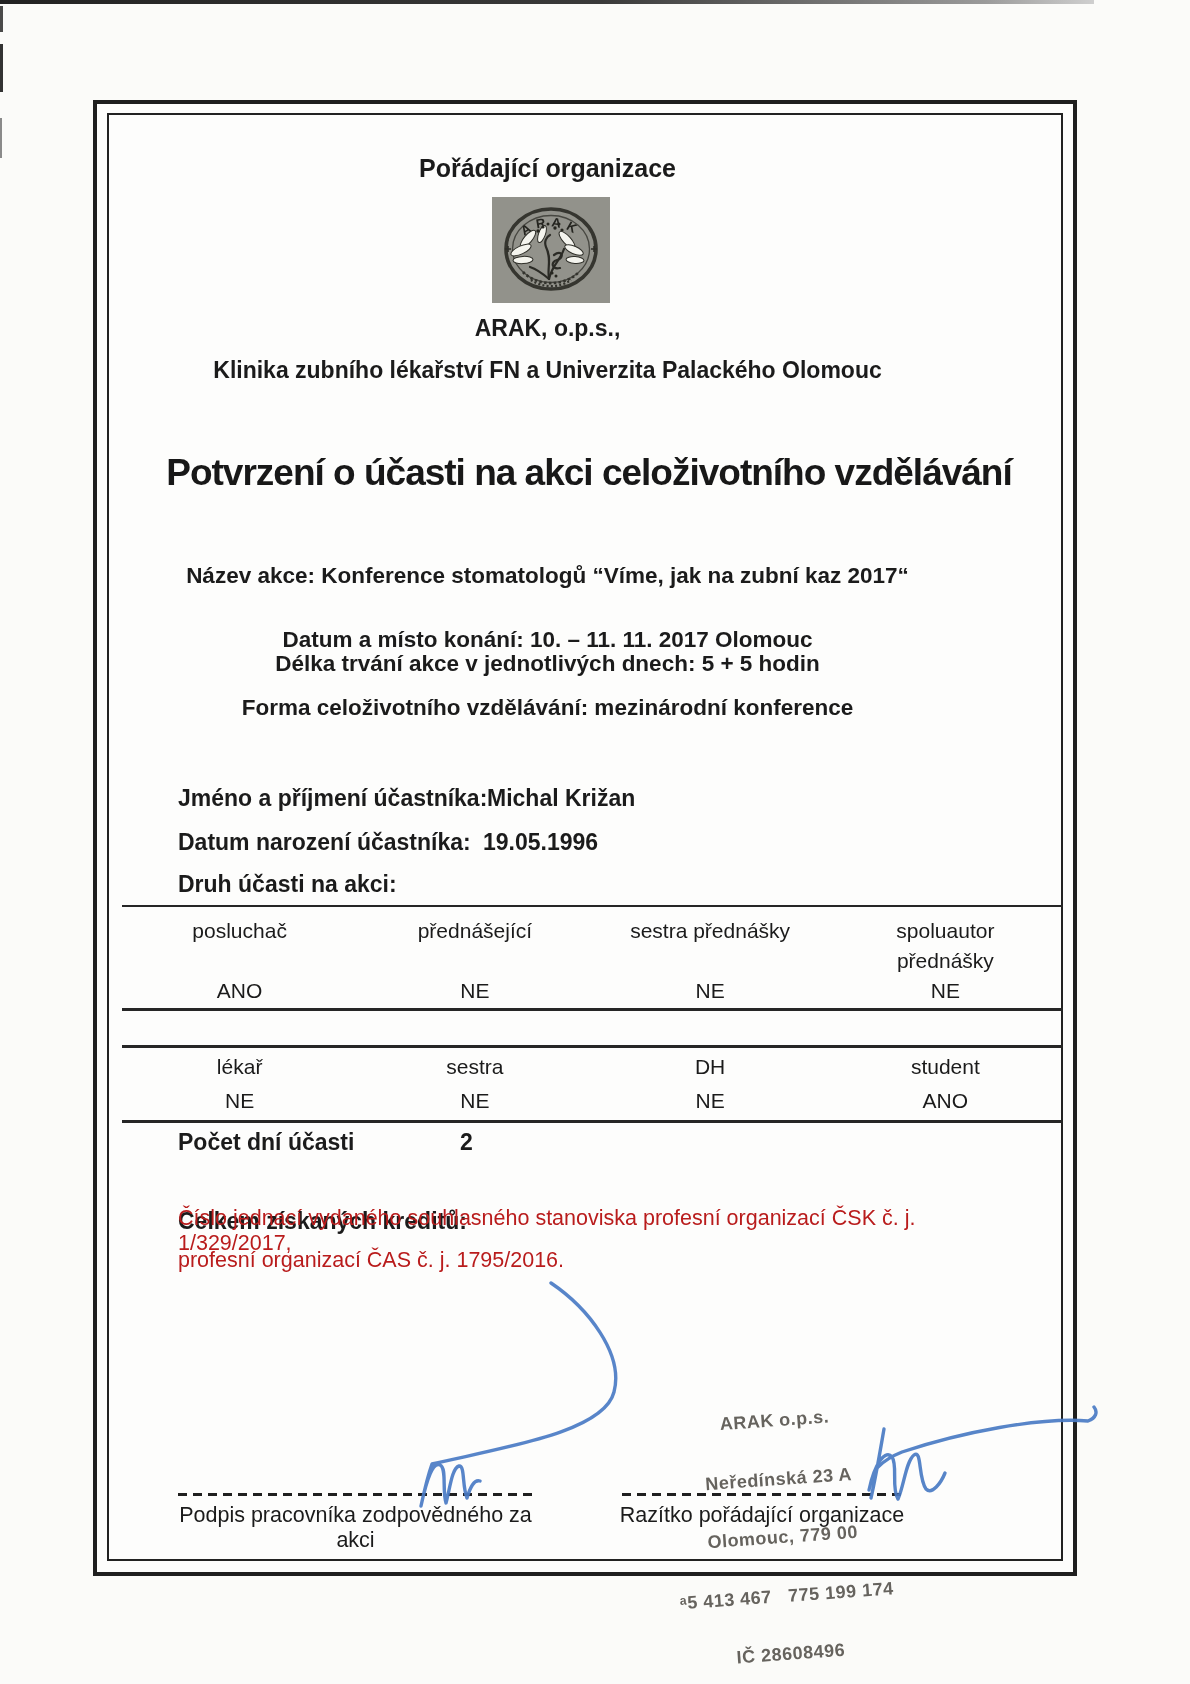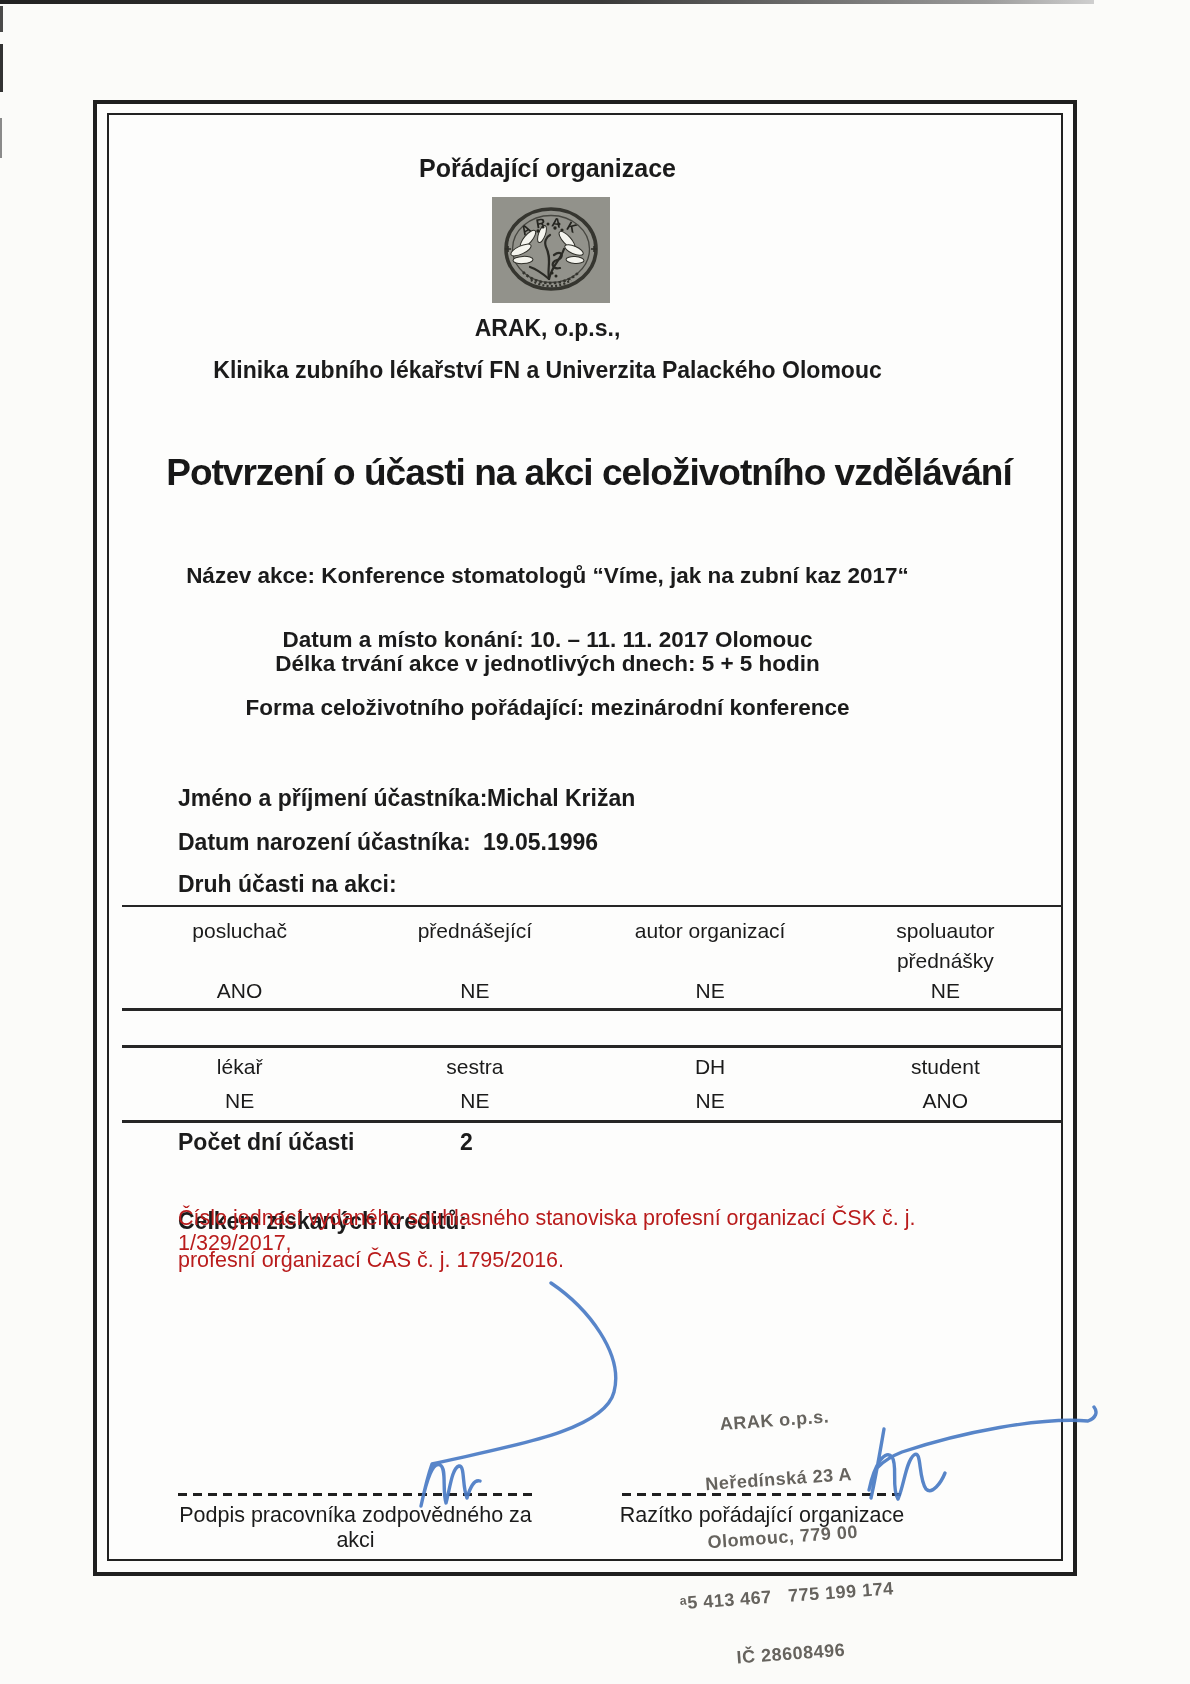--- a/index.html
+++ b/index.html
@@ -115,35 +115,35 @@
 </div>
 
 <div class="abs ctr b org-name">ARAK, o.p.s.,</div>
 <div class="abs ctr b org-affil">Klinika zubního lékařství FN a Univerzita Palackého Olomouc</div>
 
 <div class="abs ctr b doc-title">Potvrzení o účasti na akci celoživotního vzdělávání</div>
 
 <div class="abs ctr b evline ev1">Název akce: Konference stomatologů “Víme, jak na zubní kaz 2017“</div>
 <div class="abs ctr b evline ev2">Datum a místo konání: 10. – 11. 11. 2017 Olomouc</div>
 <div class="abs ctr b evline ev3">Délka trvání akce v jednotlivých dnech: 5 + 5 hodin</div>
-<div class="abs ctr b evline ev4">Forma celoživotního pořádající: mezinárodní konference</div>
+<div class="abs ctr b evline ev4">Forma celoživotního vzdělávání: mezinárodní konference</div>
 
 <div class="abs row-label" style="top:785px;">Jméno a příjmení účastníka:</div>
 <div class="abs row-value" style="left:487px;top:785px;">Michal Križan</div>
 
 <div class="abs row-label" style="top:829px;">Datum narození účastníka:</div>
 <div class="abs row-value" style="left:483px;top:829px;">19.05.1996</div>
 
 <div class="abs row-label" style="top:871px;">Druh účasti na akci:</div>
 
 <div class="abs tline" style="top:905px;height:2px;"></div>
 <div class="abs trow" style="top:916px;">
   <div><span>posluchač</span></div>
   <div><span>přednášející</span></div>
-  <div><span>autor organizací</span></div>
+  <div><span>sestra přednášky</span></div>
   <div><span class="narrow">spoluautor přednášky</span></div>
 </div>
 <div class="abs trow" style="top:976px;">
   <div>ANO</div>
   <div>NE</div>
   <div>NE</div>
   <div>NE</div>
 </div>
 <div class="abs tline" style="top:1008px;height:3px;"></div>
 

